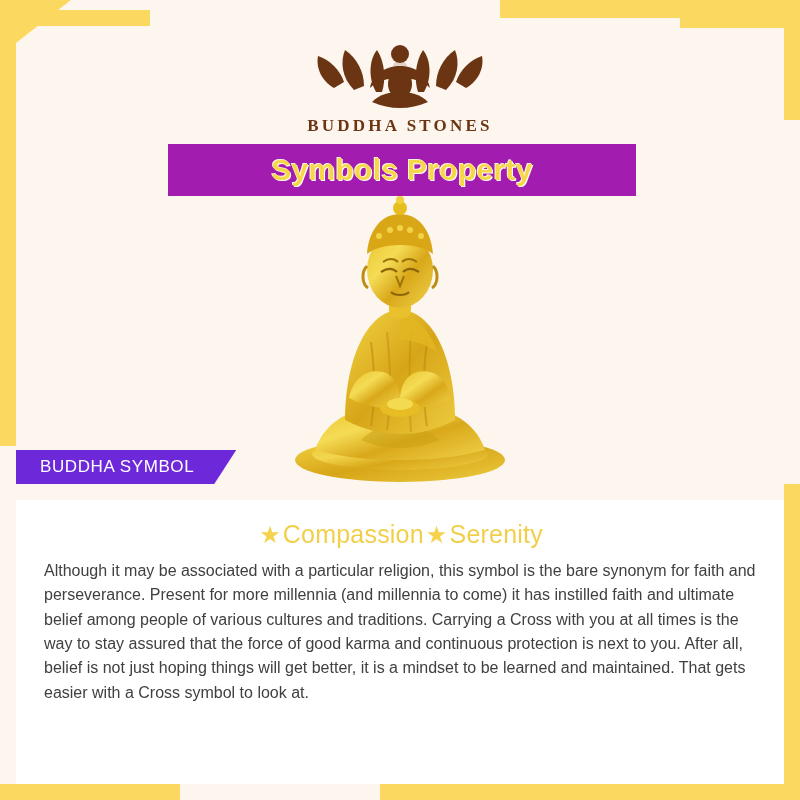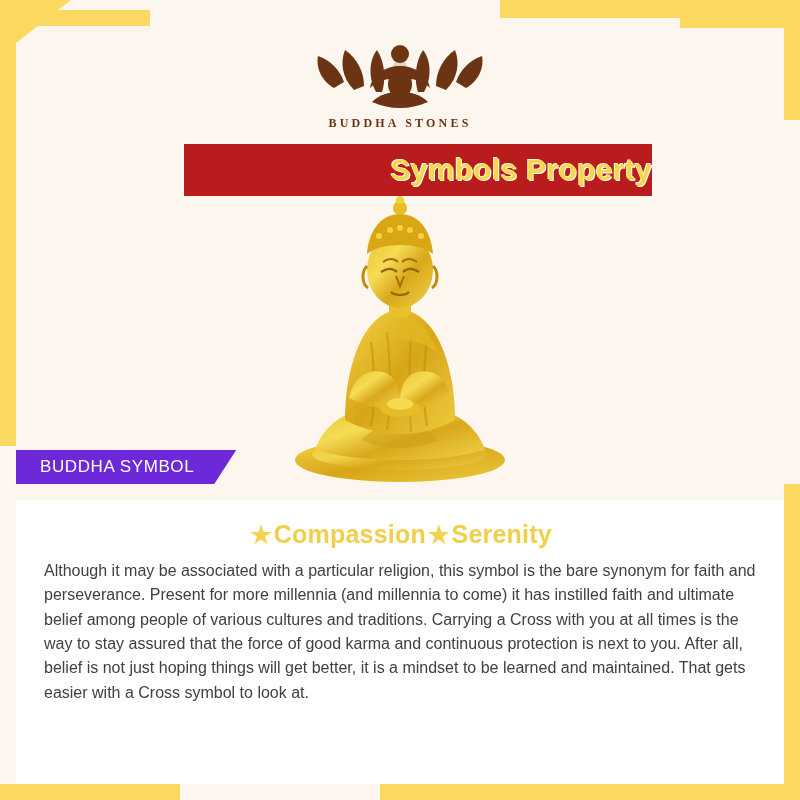--- a/index.html
+++ b/index.html
@@ -114,38 +114,38 @@
     right: 0;
     top: 26px;
     text-align: center;
   }
   .logo-mark {
     display: block;
     margin: 0 auto;
   }
   .logo-text {
     margin-top: 4px;
-    font-size: 12px;
+    font-size: 17px;
     letter-spacing: 3.2px;
     color: #6b3412;
     font-weight: bold;
     font-family: "Liberation Serif", serif;
   }
 
   
   .title-band {
     position: absolute;
-    left: 184px;
+    left: 168px;
     top: 144px;
     width: 468px;
     height: 52px;
-    background: #b91c1c;
+    background: #a21caf;
     display: flex;
     align-items: center;
-    justify-content: flex-end;
+    justify-content: center;
   }
   .title-band-text {
     font-size: 30px;
     font-weight: bold;
     color: #f7d74a;
     text-shadow: 1px 1px 0 #ffffff, -1px -1px 0 #fff8dc;
     letter-spacing: 0.3px;
   }
 
   
@@ -186,21 +186,21 @@
     top: 500px;
     width: 768px;
     height: 284px;
     background: #ffffff;
     box-sizing: border-box;
     padding: 14px 28px 10px 28px;
   }
   .panel-heading {
     text-align: center;
     font-size: 25px;
-    font-weight: bold;
+    font-weight: normal;
     color: #f2cf4a;
     letter-spacing: 0.2px;
     margin: 6px 0 10px 0;
     white-space: nowrap;
   }
   .panel-heading .star {
     color: #f5d34e;
     font-size: 24px;
     margin: 0 2px;
   }

